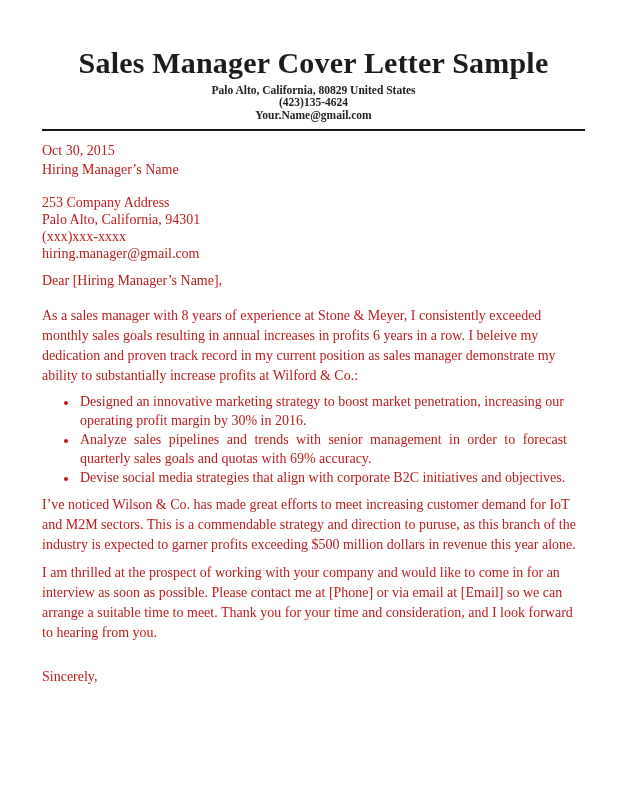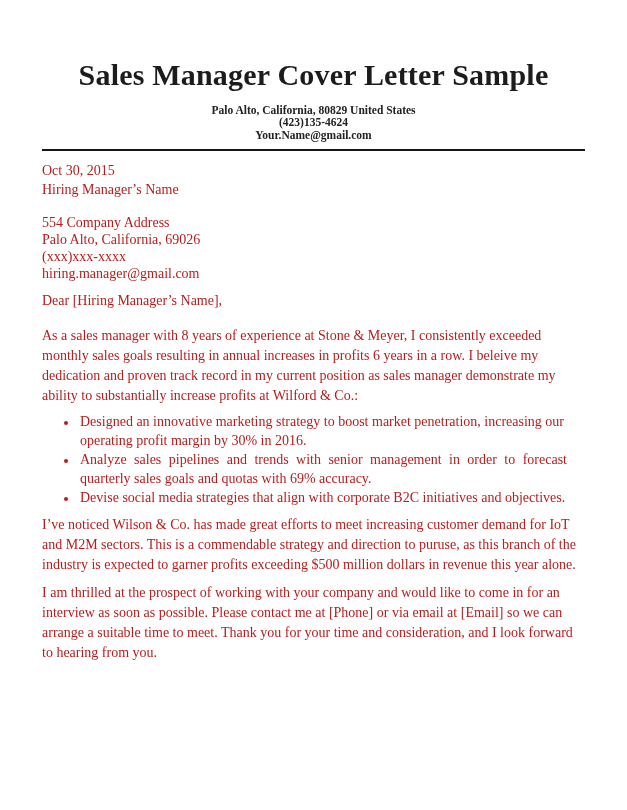--- a/index.html
+++ b/index.html
@@ -11,21 +11,21 @@
     color: #2b2b2b;
   }
   .page {
     width: 627px; height: 810px;
     padding: 46px 42px 0 42px;
     overflow: hidden;
     background: #ffffff;
   }
   
   .letterhead h1 {
-    margin: 12px;
+    margin: 0;
     text-align: center;
     font-size: 30px;
     line-height: 1.12;
     font-weight: bold;
     color: #1c1c1c;
     letter-spacing: 0.2px;
   }
   .contact {
     margin-top: 4px;
     text-align: center;
@@ -89,36 +89,37 @@
   </header>
 
   <main class="letter">
 
     <div class="date-block">
       <div>Oct 30, 2015</div>
       <div>Hiring Manager’s Name</div>
     </div>
 
     <div class="address-block">
-      <div>554 Company Address</div>
-      <div>Palo Alto, California, 69026</div>
+      <div>253 Company Address</div>
+      <div>Palo Alto, California, 94301</div>
       <div>(xxx)xxx-xxxx</div>
       <div>hiring.manager@gmail.com</div>
     </div>
 
     <p class="salutation">Dear [Hiring Manager’s Name],</p>
 
 
     <p class="para para-experience">As a sales manager with 8 years of experience at Stone &amp; Meyer, I consistently exceeded monthly sales goals resulting in annual increases in profits 6 years in a row. I beleive my dedication and proven track record in my current position as sales manager demonstrate my ability to substantially increase profits at Wilford &amp; Co.:</p>
 
     <ul class="achievements">
       <li>Designed an innovative marketing strategy to boost market penetration, increasing our operating profit margin by 30% in 2016.</li>
       <li class="justified">Analyze sales pipelines and trends with senior management in order to forecast quarterly sales goals and quotas with 69% accuracy.</li>
       <li>Devise social media strategies that align with corporate B2C initiatives and objectives.</li>
     </ul>
 
     <p class="para para-company">I’ve noticed Wilson &amp; Co. has made great efforts to meet increasing customer demand for IoT and M2M sectors. This is a commendable strategy and direction to puruse, as this branch of the industry is expected to garner profits exceeding $500 million dollars in revenue this year alone.</p>
 
     <p class="para para-closing">I am thrilled at the prospect of working with your company and would like to come in for an interview as soon as possible. Please contact me at [Phone] or via email at [Email] so we can arrange a suitable time to meet. Thank you for your time and consideration, and I look forward to hearing from you.</p>
 
+    <p class="signoff">Sincerely,</p>
 
   </main>
 </div>
 
 </body></html>

